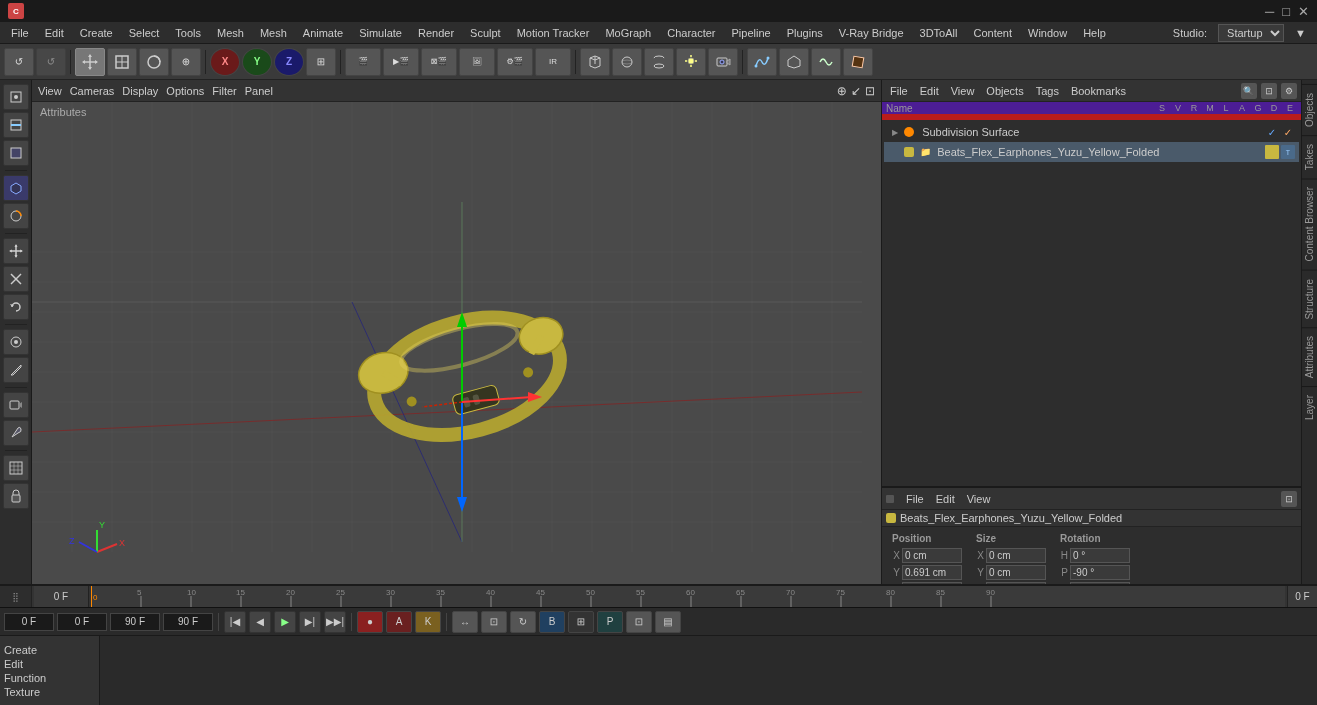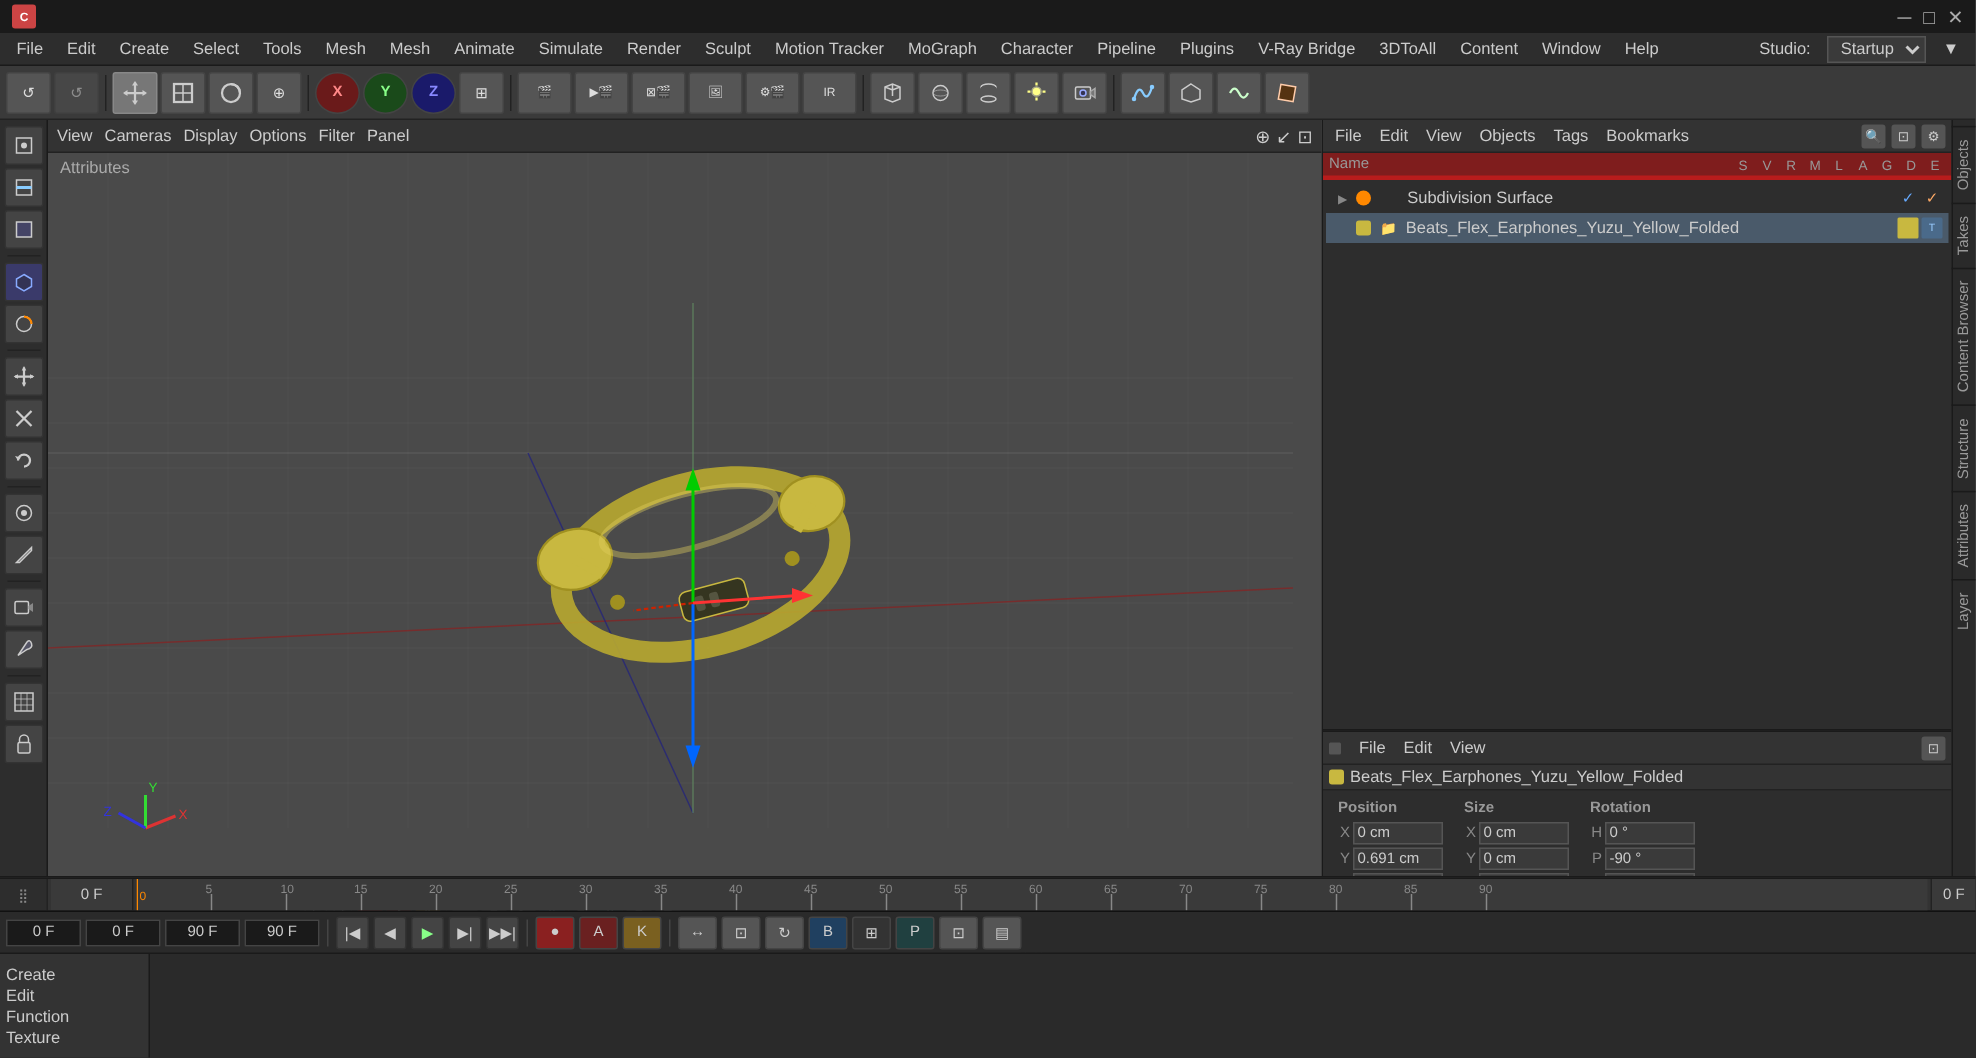--- a/index.html
+++ b/index.html
@@ -177,21 +177,21 @@
     }
 
     
     ::-webkit-scrollbar { width: 6px; height: 6px; }
     ::-webkit-scrollbar-track { background: #2a2a2a; }
     ::-webkit-scrollbar-thumb { background: #555; border-radius: 3px; }
 
     
     #obj-col-headers {
       display: flex; align-items: center; height: 18px; padding: 0 4px;
-      border-bottom: 3px solid #b91c1c; background: #7f1d1d;
+      border-bottom: 6px solid #b91c1c; background: #4c1d95;
       font-size: 10px; color: #999;
     }
     .obj-col-name { flex: 1; }
     .obj-col-right { display: flex; gap: 2px; }
     .obj-col-icon { width: 14px; text-align: center; font-size: 9px; }
     .mat-sphere {
       width: 52px; height: 52px; border-radius: 50%;
       background: radial-gradient(circle at 35% 30%, #f0e860, #c8a018, #604808);
       border: 1px solid #555; cursor: pointer; flex-shrink: 0;
     }
@@ -585,21 +585,21 @@
           <div class="obj-col-icon">G</div>
           <div class="obj-col-icon">D</div>
           <div class="obj-col-icon">E</div>
         </div>
       </div>
       <div id="obj-content">
 
         <div class="obj-tree-item" style="padding-left:8px;">
           <span style="font-size:8px;color:#888;margin-right:2px;">▶</span>
           <span style="width:10px;height:10px;background:#f80;border-radius:50%;flex-shrink:0;"></span>
-          <span style="flex:1;color:#ccc;font-size:11px;padding-left:4px;margin-left:16px;">Subdivision Surface</span>
+          <span style="flex:1;color:#ccc;font-size:11px;padding-left:4px;">Subdivision Surface</span>
           <div class="obj-icons">
             <div class="obj-check">✓</div>
             <div class="obj-check" style="color:#fa6;">✓</div>
           </div>
         </div>
 
         <div class="obj-tree-item selected" style="padding-left:20px;">
           <span style="width:10px;height:10px;background:#c8b840;border-radius:2px;flex-shrink:0;"></span>
           <span style="font-size:9px;color:#c8b840;margin-left:2px;">📁</span>
           <span style="flex:1;color:#ccc;font-size:11px;padding-left:2px;">Beats_Flex_Earphones_Yuzu_Yellow_Folded</span>

